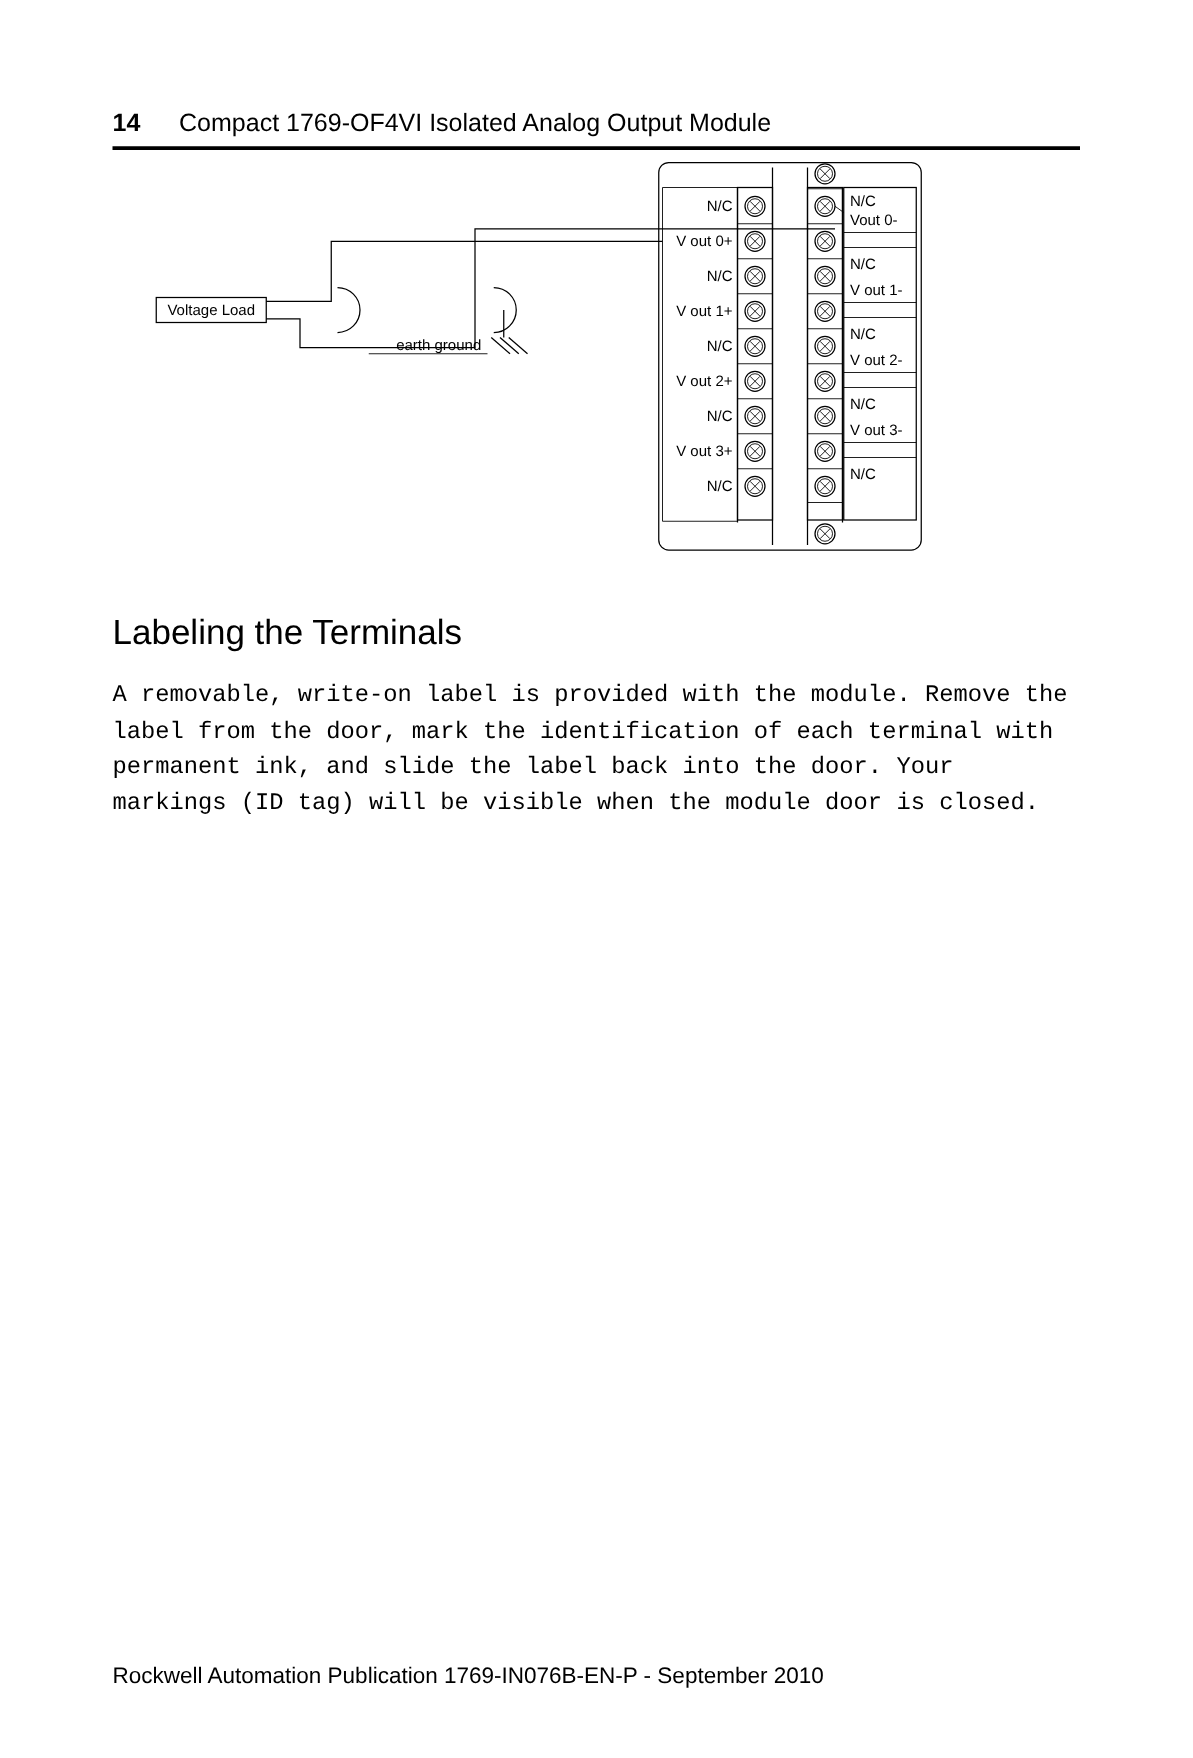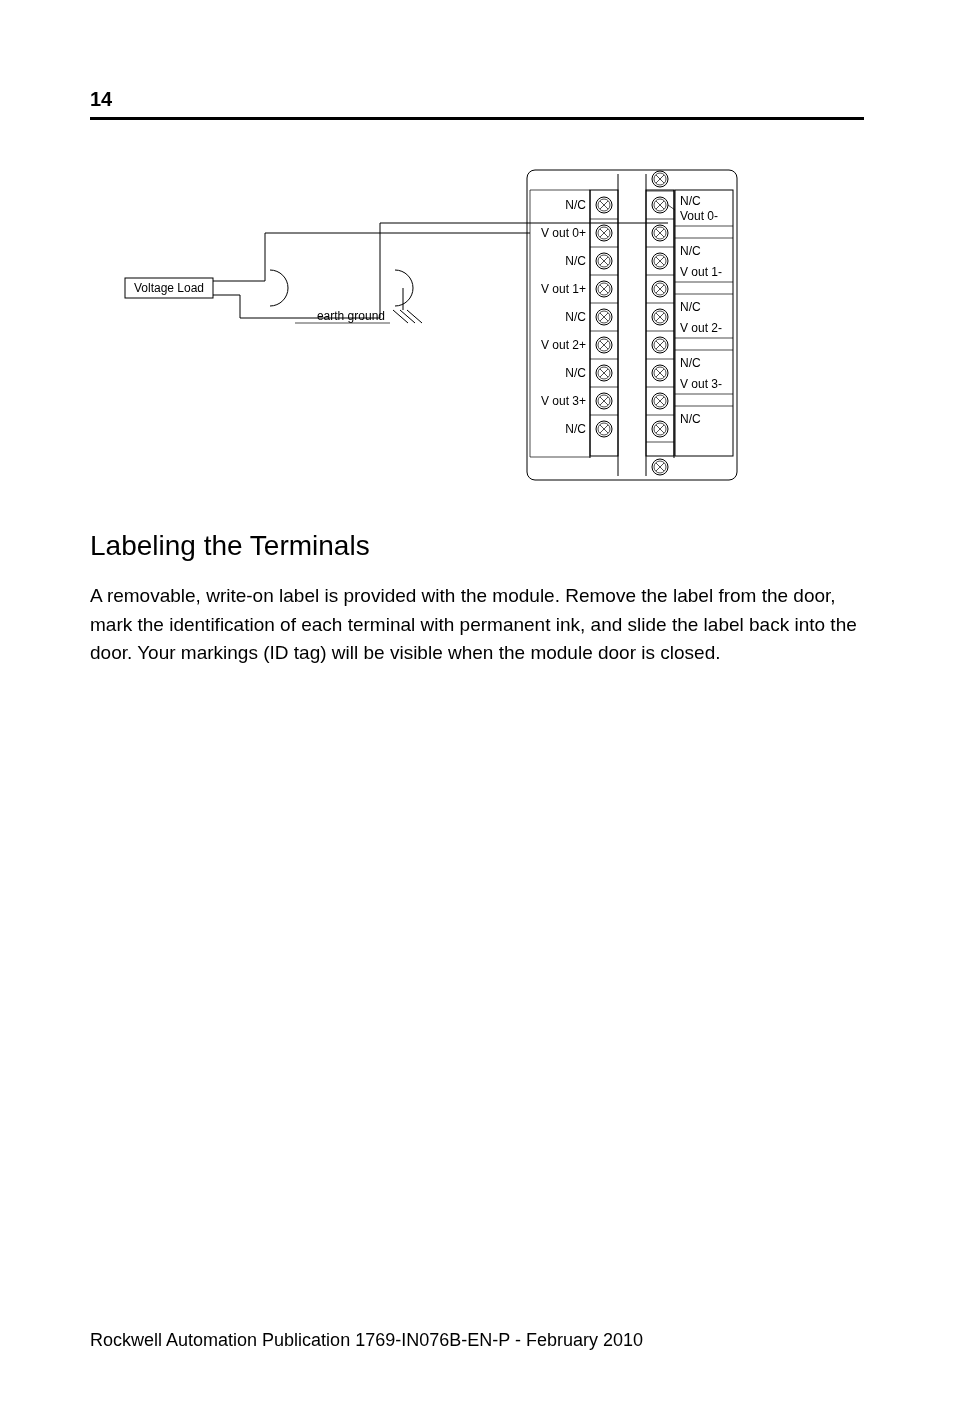--- a/index.html
+++ b/index.html
@@ -11,21 +11,20 @@
   color: #000;
   padding: 88px 90px 55px 90px;
   position: relative;
 }
 .header {
   display: flex;
   align-items: baseline;
   gap: 31px;
   border-bottom: 3px solid #000;
   padding-bottom: 6px;
-  margin-bottom: 40px;
   text-align: center;
 }
 .page-num {
   font-family: "Arial Narrow", Arial, sans-serif;
   font-stretch: condensed;
   font-weight: bold;
   font-size: 20px;
 }
 .doc-title {
   font-family: "Arial Narrow", Arial, sans-serif;
@@ -38,41 +37,42 @@
   margin: 0 0 40px 0;
 }
 .section-heading {
   font-family: "Arial Narrow", Arial, sans-serif;
   font-stretch: condensed;
   font-weight: normal;
   font-size: 28px;
   margin: 28px 0 20px 0;
 }
 .body-para {
-  font-family: Liberation Sans, sans-serif;
+  font-family: Liberation Mono, monospace;
   font-size: 19px;
   line-height: 1.5;
 }
 .footer {
   position: absolute;
   left: 90px;
   bottom: 55px;
   font-family: "Arial Narrow", Arial, sans-serif;
   font-stretch: condensed;
   font-size: 18px;
 }
 svg text.label { font-family: Arial, sans-serif; font-size: 12px; }
 svg text.load-label { font-family: Arial, sans-serif; font-size: 12px; }
 svg text.eg-label { font-family: Arial, sans-serif; font-size: 12px; }
 </style>
 </head>
 <body>
 
 <div class="header">
   <span class="page-num">14</span>
+  <span class="doc-title">Compact 1769-OF4VI Isolated Analog Output Module</span>
 </div>
 
 <div class="diagram-container">
 <svg width="680" height="330" viewBox="0 0 680 330">
 <defs>
   <g id="screw">
     <circle cx="0" cy="0" r="8" fill="none" stroke="#000" stroke-width="1"></circle>
     <circle cx="0" cy="0" r="6" fill="none" stroke="#000" stroke-width="0.7"></circle>
     <line x1="-4" y1="-4" x2="4" y2="4" stroke="#000" stroke-width="0.7"></line>
     <line x1="-4" y1="4" x2="4" y2="-4" stroke="#000" stroke-width="0.7"></line>
@@ -192,13 +192,13 @@
 <line x1="317" y1="150" x2="332" y2="163" stroke="#000" stroke-width="1"></line>
 </g>
 <text class="eg-label" x="295" y="160" text-anchor="end">earth ground</text>
 <line x1="205" y1="163" x2="300" y2="163" stroke="#000" stroke-width="0.7"></line>
 </svg>
 </div>
 
 <h2 class="section-heading">Labeling the Terminals</h2>
 <p class="body-para">A removable, write-on label is provided with the module. Remove the label from the door, mark the identification of each terminal with permanent ink, and slide the label back into the door. Your markings (ID tag) will be visible when the module door is closed.</p>
 
-<div class="footer">Rockwell Automation Publication  1769-IN076B-EN-P - February 2010</div>
+<div class="footer">Rockwell Automation Publication  1769-IN076B-EN-P - September 2010</div>
 
 </body></html>

